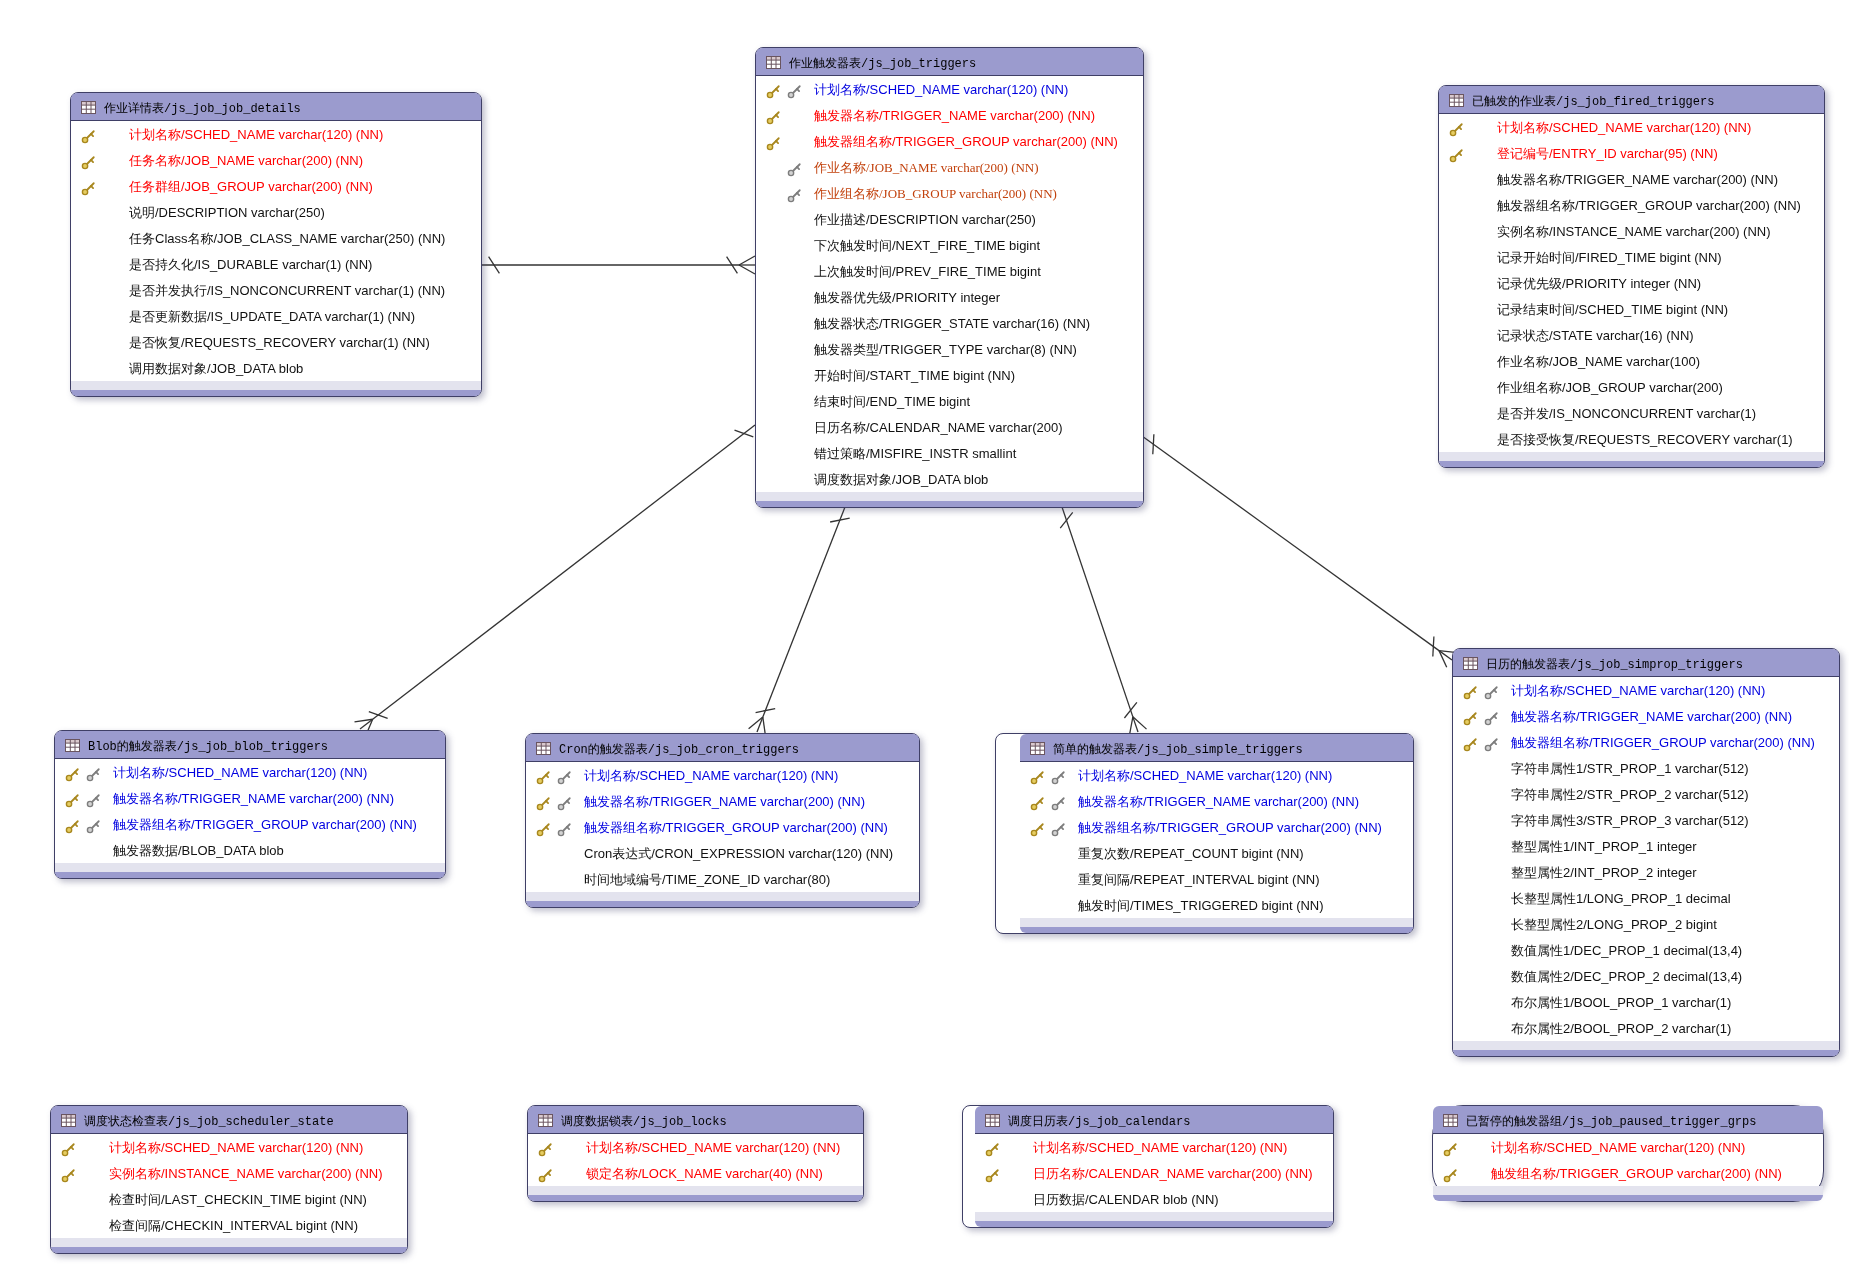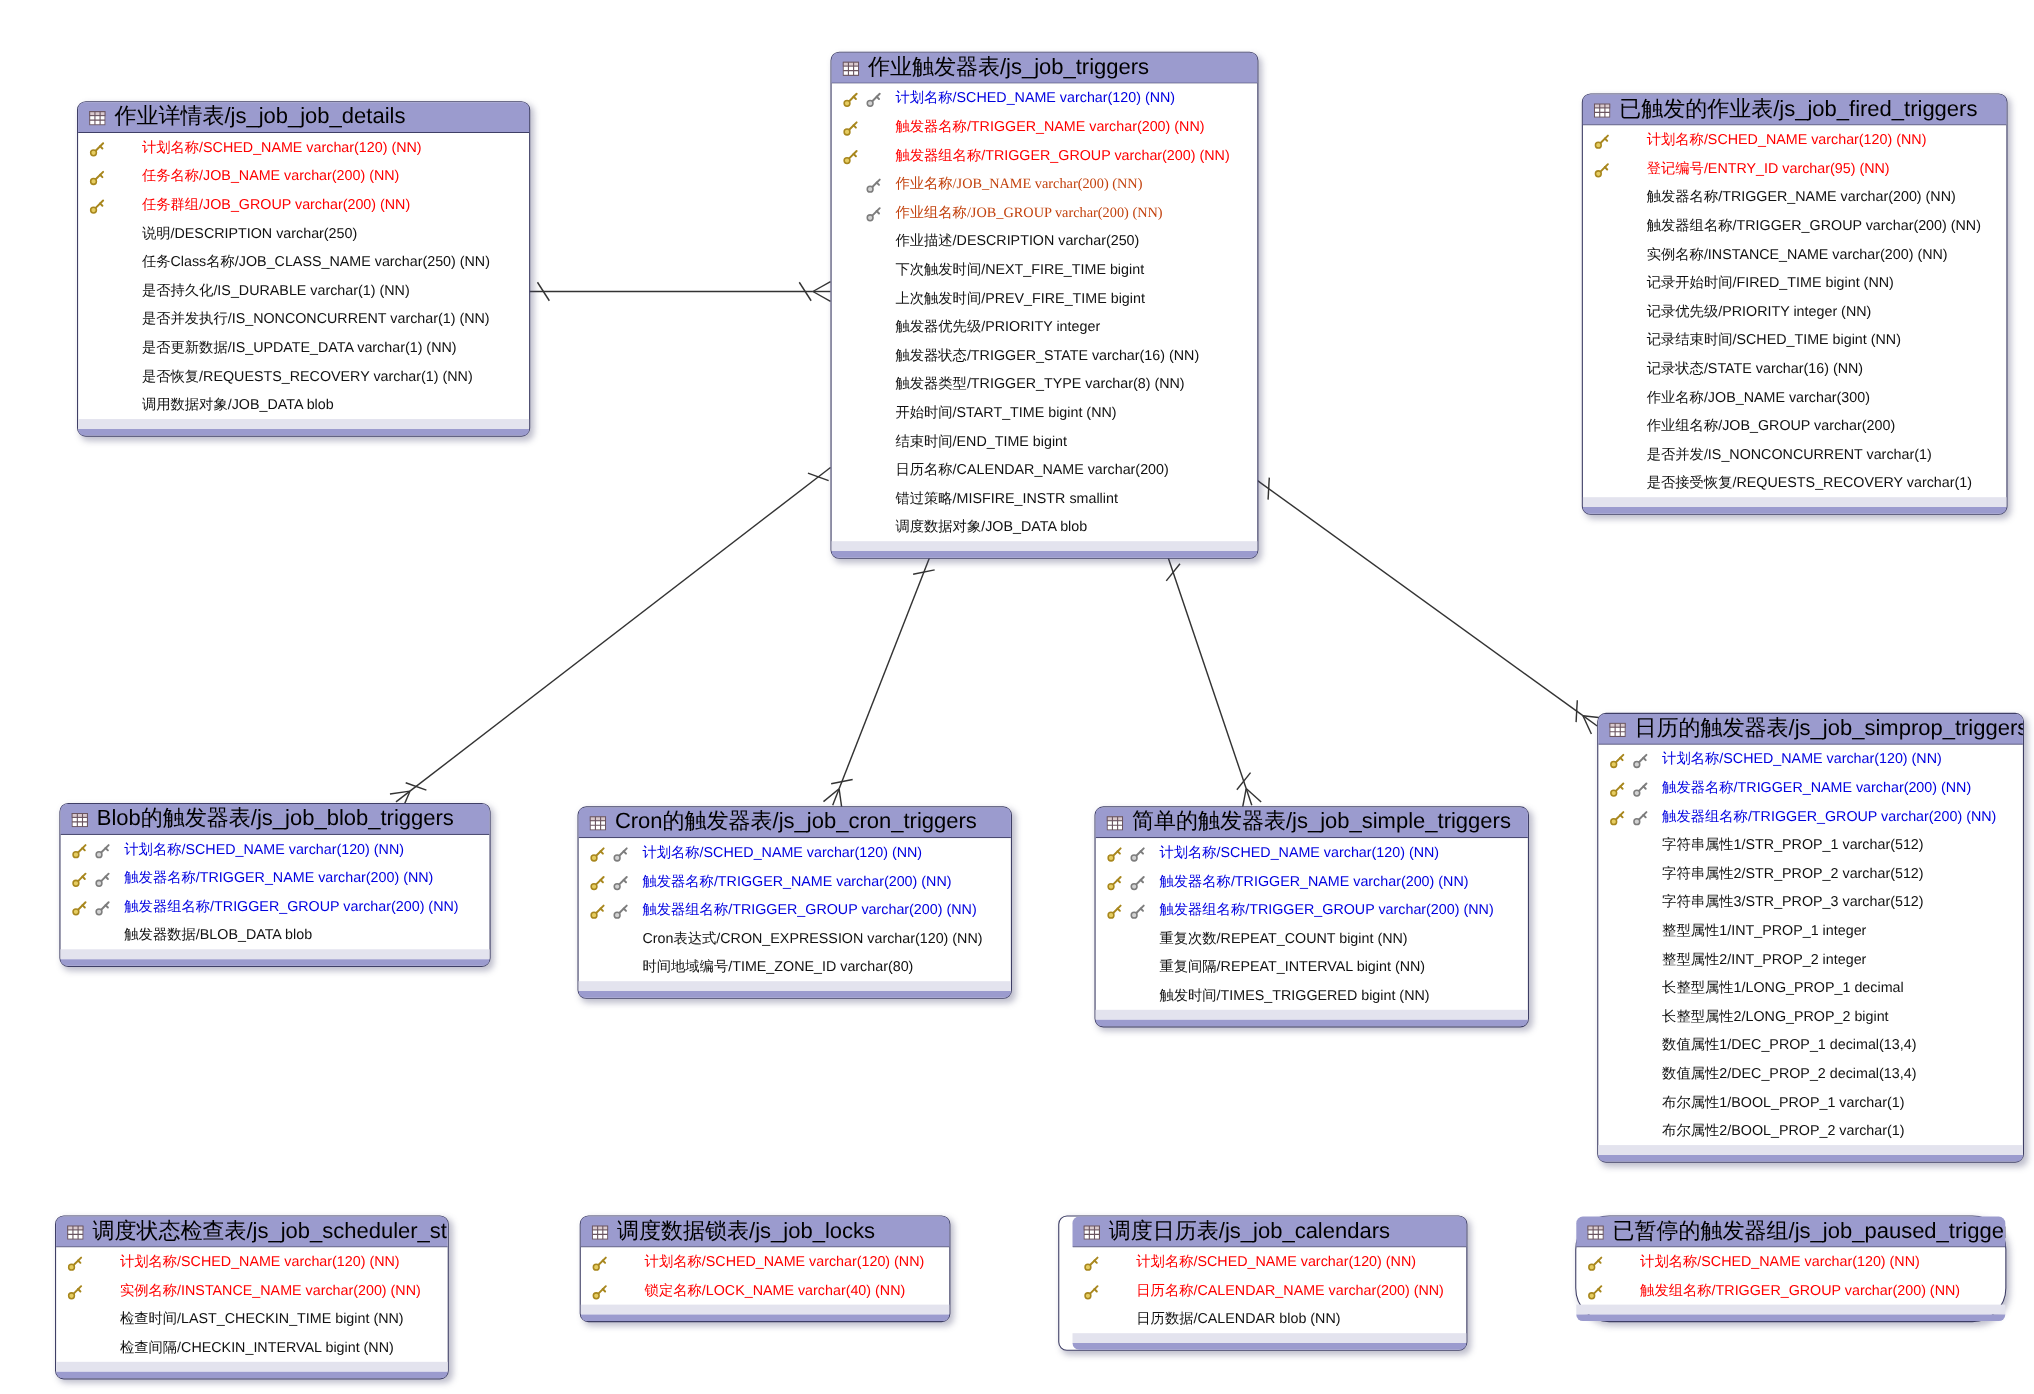--- a/index.html
+++ b/index.html
@@ -4,21 +4,21 @@
 <style>
   html,body{margin:0;padding:0;background:#ffffff;}
   body{font-family:"Liberation Sans","DejaVu Sans",sans-serif;}
   #canvas{position:relative;width:1849px;height:1267px;background:#ffffff;overflow:hidden;}
   #rel-lines{position:absolute;left:0;top:0;z-index:0;}
   .table{position:absolute;z-index:1;background:#ffffff;border:1.5px solid #3f3f66;
          border-radius:8px;box-shadow:3px 3px 6px rgba(70,70,110,0.35);}
   .thead{height:27px;line-height:27px;background:#9b9bce;border-bottom:1.5px solid #3f3f66;
          border-radius:6px 6px 0 0;padding-left:10px;white-space:nowrap;overflow:hidden;}
   .thead .ticon{display:inline-block;vertical-align:-2px;margin-right:8px;}
-  .ttitle{font-size:20px;color:#000000;}
+  .ttitle{font-size:12px;color:#000000;font-family:Liberation Mono, monospace;}
   .trow{position:relative;height:26px;line-height:26px;white-space:nowrap;overflow:hidden;}
   .kslot{position:absolute;top:5px;width:15px;height:15px;}
   .k1{left:10px;}
   .k2{left:31px;}
   .ftext{display:inline-block;margin-left:58px;font-size:13px;}
   .ftext.pk{color:#ff0000;}
   .ftext.pkfk{color:#0000e0;}
   .ftext.fk{color:#c2410c;font-family:Liberation Serif, serif;}
   .ftext.normal{color:#111111;}
   .tfoot{height:9px;background:#e3e3ee;}
@@ -194,21 +194,21 @@
             </g>
             <circle cx="4.3" cy="11.7" r="2.8" fill="#e6cd62" stroke="#a8871e" stroke-width="1.5"></circle>
           </svg></span><span class="ftext pk">登记编号/ENTRY_ID varchar(95) (NN)</span></div>
       <div class="trow"><span class="ftext normal">触发器名称/TRIGGER_NAME varchar(200) (NN)</span></div>
       <div class="trow"><span class="ftext normal">触发器组名称/TRIGGER_GROUP varchar(200) (NN)</span></div>
       <div class="trow"><span class="ftext normal">实例名称/INSTANCE_NAME varchar(200) (NN)</span></div>
       <div class="trow"><span class="ftext normal">记录开始时间/FIRED_TIME bigint (NN)</span></div>
       <div class="trow"><span class="ftext normal">记录优先级/PRIORITY integer (NN)</span></div>
       <div class="trow"><span class="ftext normal">记录结束时间/SCHED_TIME bigint (NN)</span></div>
       <div class="trow"><span class="ftext normal">记录状态/STATE varchar(16) (NN)</span></div>
-      <div class="trow"><span class="ftext normal">作业名称/JOB_NAME varchar(300)</span></div>
+      <div class="trow"><span class="ftext normal">作业名称/JOB_NAME varchar(100)</span></div>
       <div class="trow"><span class="ftext normal">作业组名称/JOB_GROUP varchar(200)</span></div>
       <div class="trow"><span class="ftext normal">是否并发/IS_NONCONCURRENT varchar(1)</span></div>
       <div class="trow"><span class="ftext normal">是否接受恢复/REQUESTS_RECOVERY varchar(1)</span></div>
       <div class="tfoot"></div>
       <div class="tbot"></div>
     </div>
     <div class="table" style="left: 1452px; top: 612px; width: 386px; margin-top: 36px;">
       <div class="thead"><span class="ticon"><svg width="15" height="13" viewBox="0 0 15 13">
             <rect x="0.5" y="0.5" width="14" height="12" fill="#ffffff" stroke="#6a5560"></rect>
             <rect x="0.5" y="0.5" width="14" height="3.6" fill="#d9c9cd" stroke="#6a5560"></rect>
@@ -365,21 +365,21 @@
               <line x1="6.4" y1="9.6" x2="13.6" y2="2.4"></line>
               <line x1="10.6" y1="5.2" x2="12.9" y2="7.5"></line>
             </g>
             <circle cx="4.3" cy="11.7" r="2.8" fill="#d3d3d3" stroke="#7d7d7d" stroke-width="1.5"></circle>
           </svg></span><span class="ftext pkfk">触发器组名称/TRIGGER_GROUP varchar(200) (NN)</span></div>
       <div class="trow"><span class="ftext normal">Cron表达式/CRON_EXPRESSION varchar(120) (NN)</span></div>
       <div class="trow"><span class="ftext normal">时间地域编号/TIME_ZONE_ID varchar(80)</span></div>
       <div class="tfoot"></div>
       <div class="tbot"></div>
     </div>
-    <div class="table" style="left: 995px; top: 733px; width: 393px;">
+    <div class="table" style="left: 995px; top: 733px; width: 393px; padding-left: 24px;">
       <div class="thead"><span class="ticon"><svg width="15" height="13" viewBox="0 0 15 13">
             <rect x="0.5" y="0.5" width="14" height="12" fill="#ffffff" stroke="#6a5560"></rect>
             <rect x="0.5" y="0.5" width="14" height="3.6" fill="#d9c9cd" stroke="#6a5560"></rect>
             <line x1="5.3" y1="0.5" x2="5.3" y2="12.5" stroke="#6a5560"></line>
             <line x1="10" y1="0.5" x2="10" y2="12.5" stroke="#6a5560"></line>
             <line x1="0.5" y1="8.2" x2="14.5" y2="8.2" stroke="#6a5560"></line>
           </svg></span><span class="ttitle">简单的触发器表/js_job_simple_triggers</span></div>
       <div class="trow"><span class="kslot k1"><svg width="15" height="15" viewBox="0 0 16 16">
             <g stroke="#a8871e" stroke-width="1.9" stroke-linecap="round" fill="none">
               <line x1="6.4" y1="9.6" x2="13.6" y2="2.4"></line>

